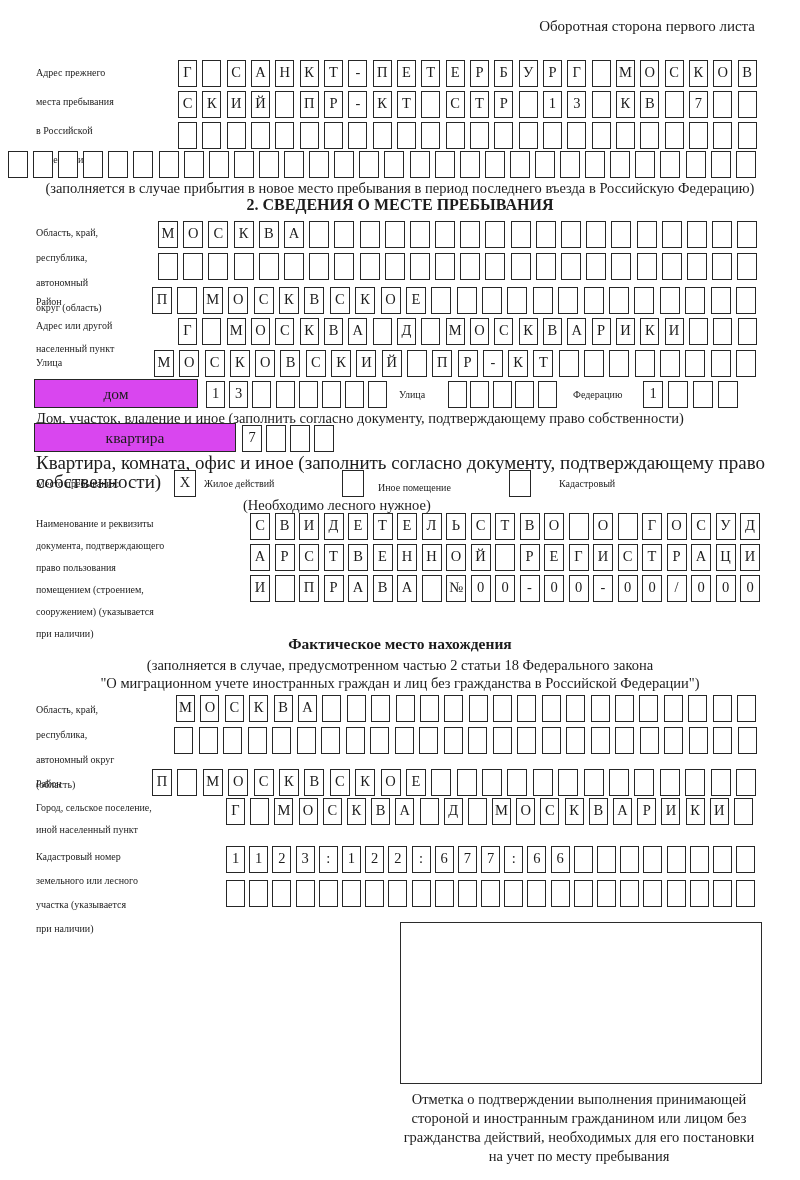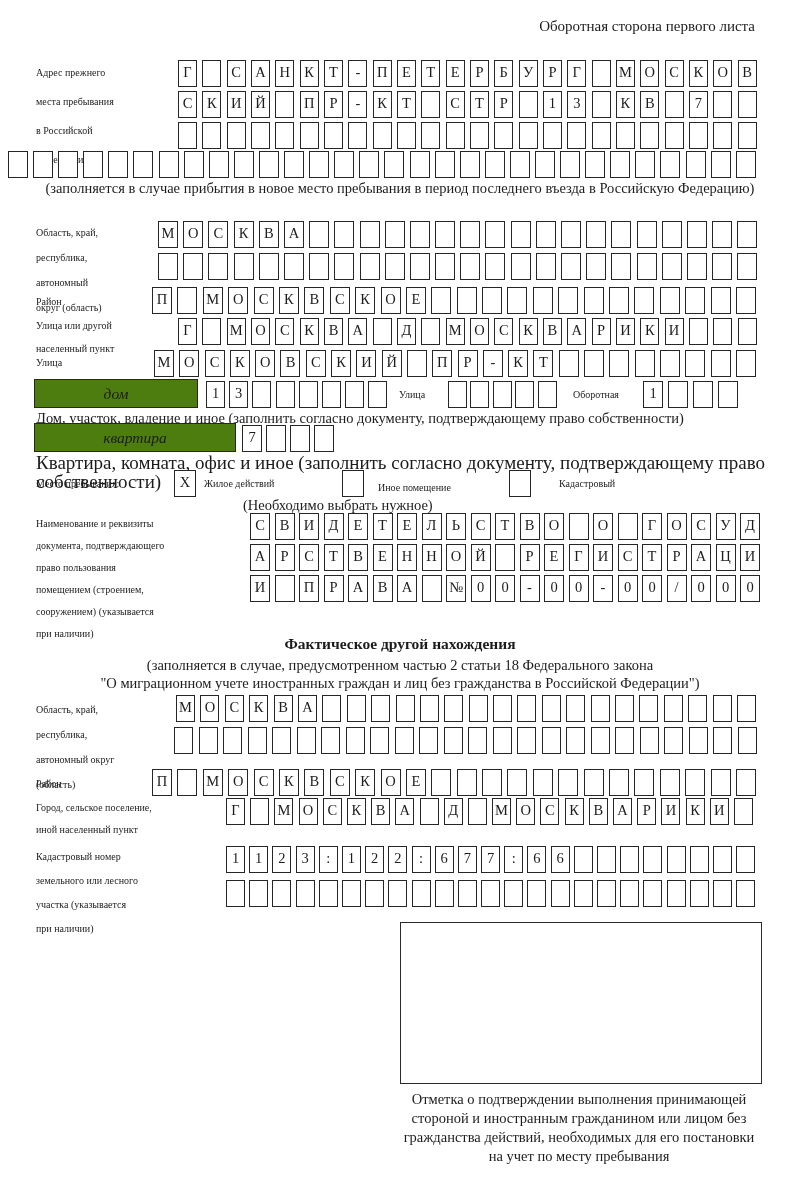--- a/index.html
+++ b/index.html
@@ -6,72 +6,73 @@
   .page{position:relative;width:800px;height:1180px;background:#ffffff;overflow:hidden;
         font-family:"Liberation Serif","DejaVu Serif",serif;color:#1c1c1c;}
   .lbl{position:absolute;font-size:10px;line-height:19px;white-space:pre-line;}
   .hdr-note{position:absolute;top:18px;right:45px;font-size:15px;}
   .sec-title{position:absolute;left:0;width:800px;text-align:center;font-weight:bold;font-size:16px;}
   .sec2{top:196px;}
   .fact{top:635px;font-size:15.5px;}
   .grid-row{position:absolute;display:flex;}
   .cell{box-sizing:border-box;flex:none;height:27px;border:1.6px solid #262626;background:#fff;
         text-align:center;font-size:14.5px;line-height:23px;overflow:hidden;}
-  .labelbox{position:absolute;box-sizing:border-box;border:1.6px solid #262626;background:#4d7c0f;
-        display:flex;align-items:center;justify-content:center;font-size:15.5px;font-style:italic;}
+  .labelbox{position:absolute;box-sizing:border-box;border:1.6px solid #262626;background:#d946ef;
+        display:flex;align-items:center;justify-content:center;font-size:15.5px;}
   .bigbox{position:absolute;box-sizing:border-box;border:1.7px solid #2b2b2b;background:#fff;}
 </style>
 </head>
 <body>
 
 <div class="page">
   <div class="hdr-note">Оборотная сторона первого листа</div>
-  <div class="sec-title fact">Фактическое другой нахождения</div>
+  <div class="sec-title sec2">2. СВЕДЕНИЯ О МЕСТЕ ПРЕБЫВАНИЯ</div>
+  <div class="sec-title fact">Фактическое место нахождения</div>
   <div id="dyn">
       <div class="lbl" style="left: 36px; top: 58px; line-height: 29px;">Адрес прежнего
 места пребывания
 в Российской
 Федерации</div>
       <div class="lbl" style="left: 0px; top: 179px; width: 800px; text-align: center; font-size: 14.5px;">(заполняется в случае прибытия в новое место пребывания в период последнего въезда в Российскую Федерацию)</div>
       <div class="lbl" style="left: 36px; top: 220px; line-height: 25px;">Область, край,
 республика,
 автономный
 округ (область)</div>
       <div class="lbl" style="left: 36px; top: 292px;">Район</div>
-      <div class="lbl" style="left: 36px; top: 314px; line-height: 23px;">Улица или другой
+      <div class="lbl" style="left: 36px; top: 314px; line-height: 23px;">Адрес или другой
 населенный пункт</div>
       <div class="lbl" style="left: 36px; top: 353px;">Улица</div>
       <div class="lbl" style="left: 36px; top: 409px; font-size: 14.5px;">Дом, участок, владение и иное (заполнить согласно документу, подтверждающему право собственности)</div>
       <div class="lbl" style="left: 36px; top: 453px; font-size: 19px;">Квартира, комната, офис и иное (заполнить согласно документу, подтверждающему право собственности)</div>
       <div class="lbl" style="left: 36px; top: 474px;">Место пребывания:</div>
       <div class="lbl" style="left: 204px; top: 474px;">Жилое действий</div>
       <div class="lbl" style="left: 378px; top: 478px;">Иное помещение</div>
       <div class="lbl" style="left: 559px; top: 474px;">Кадастровый</div>
-      <div class="lbl" style="left: 243px; top: 496px; font-size: 14.5px;">(Необходимо выбрать нужное)</div>
+      <div class="lbl" style="left: 243px; top: 496px; font-size: 14.5px;">(Необходимо лесного нужное)</div>
       <div class="lbl" style="left: 36px; top: 513px; line-height: 22px;">Наименование и реквизиты
 документа, подтверждающего
 право пользования
 помещением (строением,
 сооружением) (указывается
 при наличии)</div>
       <div class="lbl" style="left: 0px; top: 656px; width: 800px; text-align: center; line-height: 18px; font-size: 14.5px;">(заполняется в случае, предусмотренном частью 2 статьи 18 Федерального закона
 "О миграционном учете иностранных граждан и лиц без гражданства в Российской Федерации")</div>
       <div class="lbl" style="left: 36px; top: 697px; line-height: 25px;">Область, край,
 республика,
 автономный округ
 (область)</div>
       <div class="lbl" style="left: 36px; top: 774px;">Район</div>
       <div class="lbl" style="left: 36px; top: 797px; line-height: 22px;">Город, сельское поселение,
 иной населенный пункт</div>
       <div class="lbl" style="left: 36px; top: 845px; line-height: 24px;">Кадастровый номер
 земельного или лесного
 участка (указывается
 при наличии)</div>
       <div class="lbl" style="left: 399px; top: 385px;">Улица</div>
-      <div class="lbl" style="left: 573px; top: 385px;">Оборотная</div>
+      <div class="lbl" style="left: 573px; top: 385px;">Федерацию</div>
       <div class="lbl" style="left: 390px; top: 1090px; width: 378px; text-align: center; line-height: 19px; font-size: 14.5px;">Отметка о подтверждении выполнения принимающей
 стороной и иностранным гражданином или лицом без
 гражданства действий, необходимых для его постановки
 на учет по месту пребывания</div>
       <div class="grid-row" style="left: 178px; top: 60px;">
         <span class="cell" style="width: 19px; margin-right: 5.33px;">Г</span>
         <span class="cell" style="width: 19px; margin-right: 5.33px;"></span>
         <span class="cell" style="width: 19px; margin-right: 5.33px;">С</span>
         <span class="cell" style="width: 19px; margin-right: 5.33px;">А</span>
         <span class="cell" style="width: 19px; margin-right: 5.33px;">Н</span>

